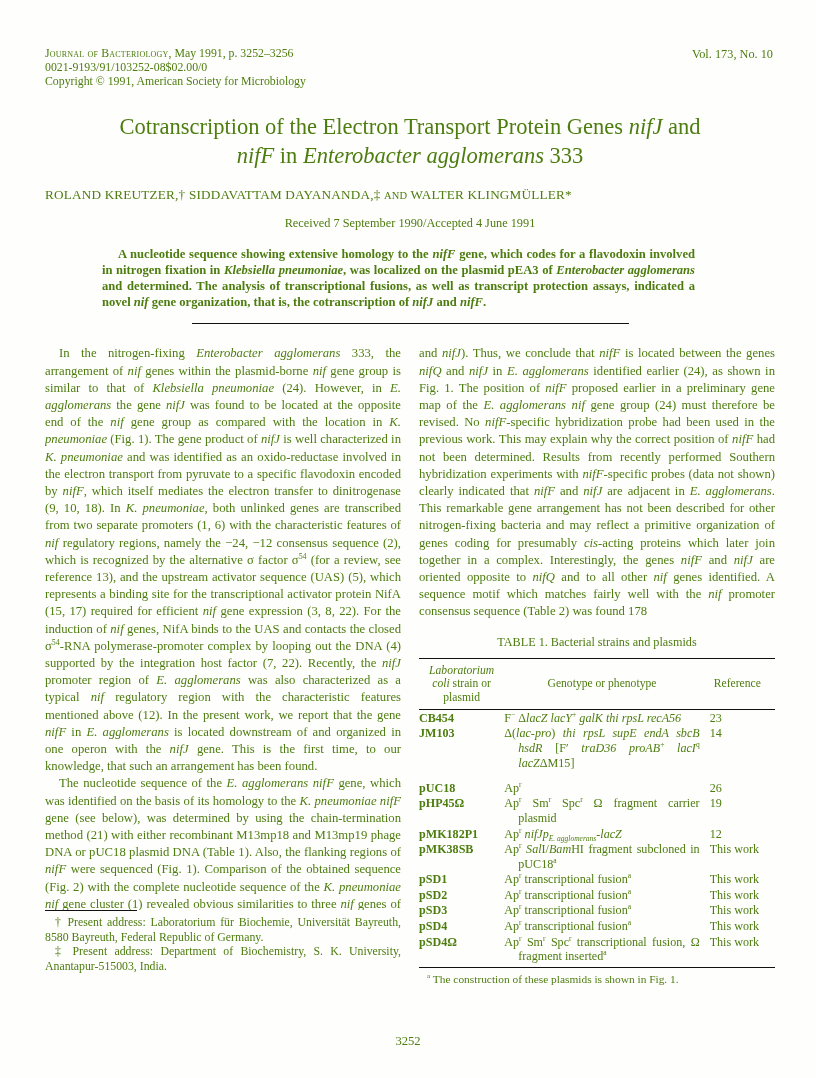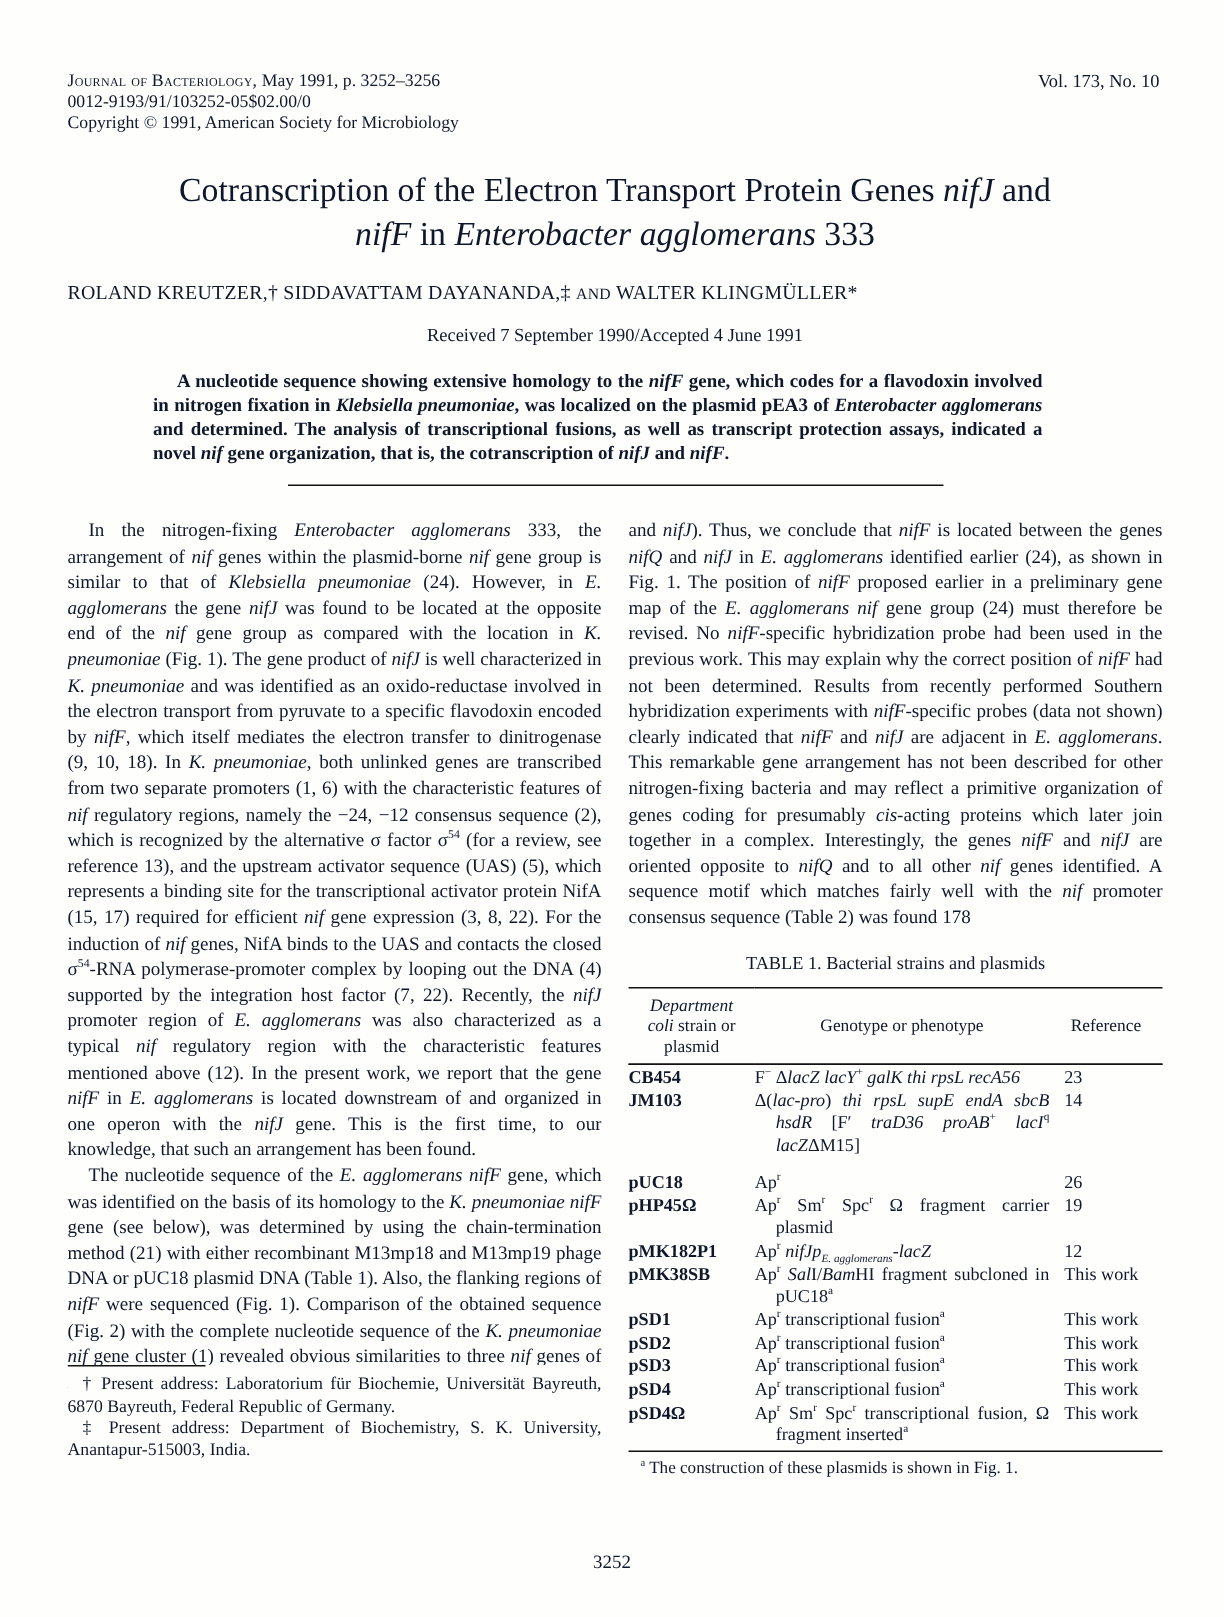--- a/index.html
+++ b/index.html
@@ -1,21 +1,21 @@
 <!DOCTYPE html>
 <html><head>
 <meta charset="utf-8">
 <style>
   html,body { margin:0; padding:0; background:#d9d9d9; }
   .page {
     position:relative;
     width:816px; height:1078px;
     margin:0 auto;
     background:#fefefc;
-    color:#0f172a;
+    color:#4d7c0f;
     font-family:"Liberation Serif", serif;
     overflow:hidden;
   }
   .content { position:absolute; left:45px; top:0; width:730px; }
 
   
   .masthead-row { display:flex; justify-content:space-between; margin-top:47px; }
   .masthead { font-size:11.8px; line-height:13.8px; }
   .masthead .sc { font-variant:small-caps; letter-spacing:0.2px; }
   .vol { font-size:12.3px; padding-right:2px; }
@@ -75,21 +75,21 @@
 </style>
 </head>
 <body>
 
 <div class="page">
   <div class="content">
 
     <div class="masthead-row">
       <div class="masthead">
         <div><span class="sc">Journal of Bacteriology,</span> May 1991, p. 3252–3256</div>
-        <div>0012-9193/91/103252-05$02.00/0</div>
+        <div>0021-9193/91/103252-08$02.00/0</div>
         <div>Copyright © 1991, American Society for Microbiology</div>
       </div>
       <div class="vol">Vol. 173, No. 10</div>
     </div>
 
     <h1 class="title">Cotranscription of the Electron Transport Protein Genes <i>nifJ</i> and<br><i>nifF</i> in <i>Enterobacter agglomerans</i> 333</h1>
 
     <div class="authors">ROLAND KREUTZER,† SIDDAVATTAM DAYANANDA,‡ <span class="andsc">AND</span> WALTER KLINGMÜLLER*</div>
 
 
@@ -99,34 +99,34 @@
 
     <hr class="divider">
 
     <div class="columns">
 
       <div class="col col-left">
         <p>In the nitrogen-fixing <i>Enterobacter agglomerans</i> 333, the arrangement of <i>nif</i> genes within the plasmid-borne <i>nif</i> gene group is similar to that of <i>Klebsiella pneumoniae</i> (24). However, in <i>E. agglomerans</i> the gene <i>nifJ</i> was found to be located at the opposite end of the <i>nif</i> gene group as compared with the location in <i>K. pneumoniae</i> (Fig. 1). The gene product of <i>nifJ</i> is well characterized in <i>K. pneumoniae</i> and was identified as an oxido-reductase involved in the electron transport from pyruvate to a specific flavodoxin encoded by <i>nifF</i>, which itself mediates the electron transfer to dinitrogenase (9, 10, 18). In <i>K. pneumoniae</i>, both unlinked genes are transcribed from two separate promoters (1, 6) with the characteristic features of <i>nif</i> regulatory regions, namely the −24, −12 consensus sequence (2), which is recognized by the alternative σ factor σ<sup>54</sup> (for a review, see reference 13), and the upstream activator sequence (UAS) (5), which represents a binding site for the transcriptional activator protein NifA (15, 17) required for efficient <i>nif</i> gene expression (3, 8, 22). For the induction of <i>nif</i> genes, NifA binds to the UAS and contacts the closed σ<sup>54</sup>-RNA polymerase-promoter complex by looping out the DNA (4) supported by the integration host factor (7, 22). Recently, the <i>nifJ</i> promoter region of <i>E. agglomerans</i> was also characterized as a typical <i>nif</i> regulatory region with the characteristic features mentioned above (12). In the present work, we report that the gene <i>nifF</i> in <i>E. agglomerans</i> is located downstream of and organized in one operon with the <i>nifJ</i> gene. This is the first time, to our knowledge, that such an arrangement has been found.</p>
         <p>The nucleotide sequence of the <i>E. agglomerans nifF</i> gene, which was identified on the basis of its homology to the <i>K. pneumoniae nifF</i> gene (see below), was determined by using the chain-termination method (21) with either recombinant M13mp18 and M13mp19 phage DNA or pUC18 plasmid DNA (Table 1). Also, the flanking regions of <i>nifF</i> were sequenced (Fig. 1). Comparison of the obtained sequence (Fig. 2) with the complete nucleotide sequence of the <i>K. pneumoniae nif</i> gene cluster (1) revealed obvious similarities to three <i>nif</i> genes of <i>K. pneumoniae</i> (<i>nifQ</i>, <i>nifF</i>,</p>
         <div class="footnotes">
           <hr class="fn-rule">
-          <p>† Present address: Laboratorium für Biochemie, Universität Bayreuth, 6870 Bayreuth, Federal Republic of Germany.</p>
+          <p>† Present address: Laboratorium für Biochemie, Universität Bayreuth, 8580 Bayreuth, Federal Republic of Germany.</p>
           <p>‡ Present address: Department of Biochemistry, S. K. University, Anantapur-515003, India.</p>
         </div>
       </div>
 
       <div class="col col-right">
         <p class="no-indent">and <i>nifJ</i>). Thus, we conclude that <i>nifF</i> is located between the genes <i>nifQ</i> and <i>nifJ</i> in <i>E. agglomerans</i> identified earlier (24), as shown in Fig. 1. The position of <i>nifF</i> proposed earlier in a preliminary gene map of the <i>E. agglomerans nif</i> gene group (24) must therefore be revised. No <i>nifF</i>-specific hybridization probe had been used in the previous work. This may explain why the correct position of <i>nifF</i> had not been determined. Results from recently performed Southern hybridization experiments with <i>nifF</i>-specific probes (data not shown) clearly indicated that <i>nifF</i> and <i>nifJ</i> are adjacent in <i>E. agglomerans</i>. This remarkable gene arrangement has not been described for other nitrogen-fixing bacteria and may reflect a primitive organization of genes coding for presumably <i>cis</i>-acting proteins which later join together in a complex. Interestingly, the genes <i>nifF</i> and <i>nifJ</i> are oriented opposite to <i>nifQ</i> and to all other <i>nif</i> genes identified. A sequence motif which matches fairly well with the <i>nif</i> promoter consensus sequence (Table 2) was found 178</p>
 
         <div class="tablewrap">
           <div class="table-title">TABLE 1. Bacterial strains and plasmids</div>
           <table>
             <thead>
               <tr>
-                <th><i>Department</i><br><i>coli</i> strain or<br>plasmid</th>
+                <th><i>Laboratorium</i><br><i>coli</i> strain or<br>plasmid</th>
                 <th>Genotype or phenotype</th>
                 <th>Reference</th>
               </tr>
             </thead>
             <tbody>
               <tr>
                 <td class="strain">CB454</td>
                 <td class="geno">F<sup>−</sup> Δ<i>lacZ lacY</i><sup>+</sup> <i>galK thi rpsL recA56</i></td>
                 <td class="ref">23</td>
               </tr>

